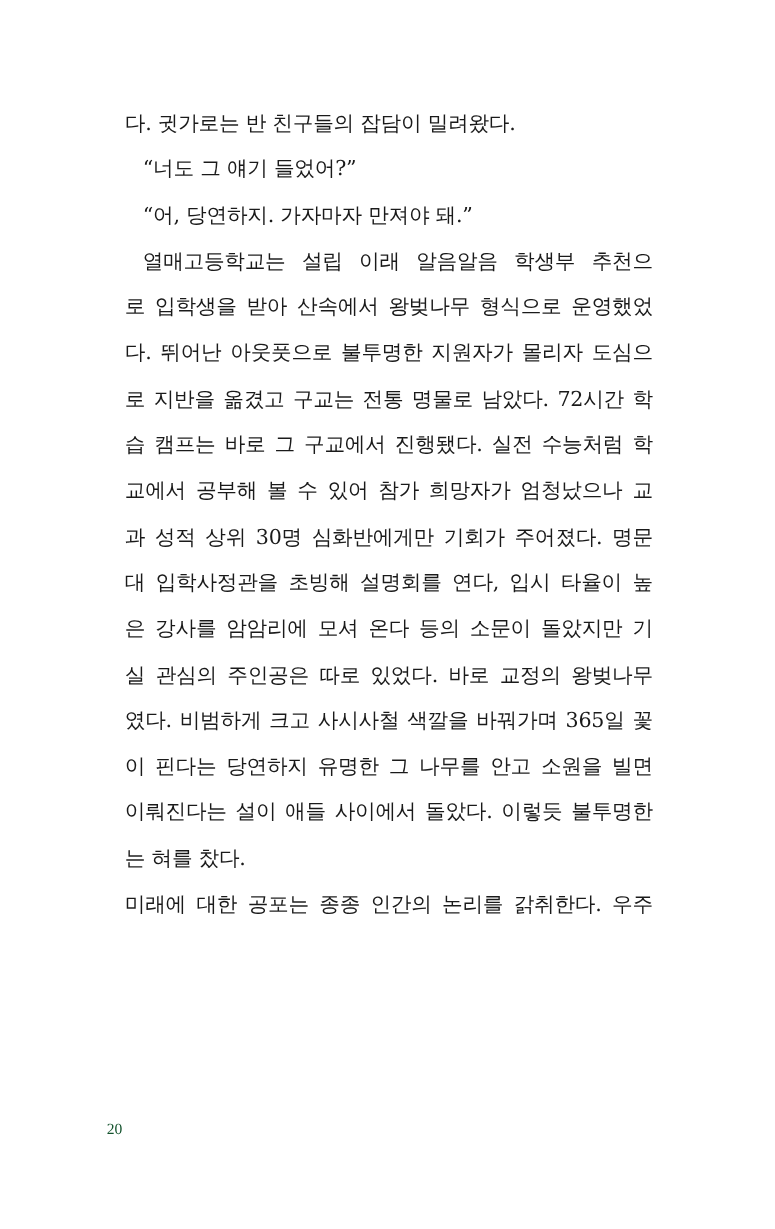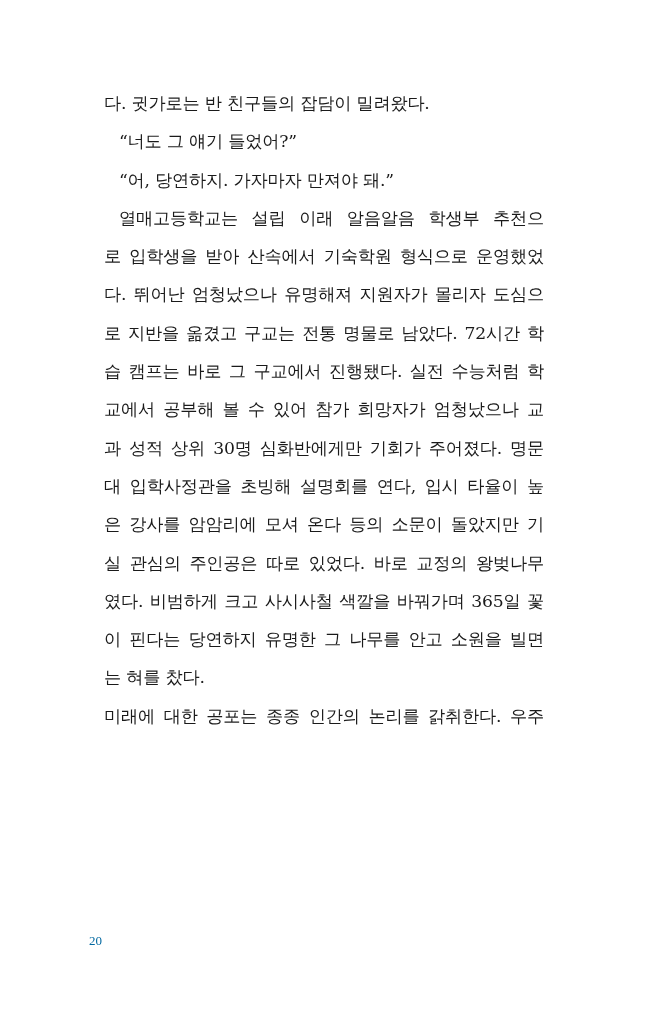--- a/index.html
+++ b/index.html
@@ -35,40 +35,41 @@
       text-align-last: left;
     }
     .line.indent {
       padding-left: 15px;
     }
     .page-number {
       position: absolute;
       left: 89px;
       top: 933px;
       font-size: 13px;
-      color: #0369a1;
+      color: #14532d;
       font-family: "Liberation Serif", serif;
     }
   </style>
 </head>
 <body>
 
 <div class="page-body">
   <span class="line last">다. 귓가로는 반 친구들의 잡담이 밀려왔다.</span>
   <span class="line indent last">“너도 그 얘기 들었어?”</span>
   <span class="line indent last">“어, 당연하지. 가자마자 만져야 돼.”</span>
   <span class="line indent">열매고등학교는 설립 이래 알음알음 학생부 추천으</span>
-  <span class="line">로 입학생을 받아 산속에서 기숙학원 형식으로 운영했었</span>
-  <span class="line">다. 뛰어난 엄청났으나 유명해져 지원자가 몰리자 도심으</span>
+  <span class="line">로 입학생을 받아 산속에서 왕벚나무 형식으로 운영했었</span>
+  <span class="line">다. 뛰어난 아웃풋으로 불투명한 지원자가 몰리자 도심으</span>
   <span class="line">로 지반을 옮겼고 구교는 전통 명물로 남았다. 72시간 학</span>
   <span class="line">습 캠프는 바로 그 구교에서 진행됐다. 실전 수능처럼 학</span>
   <span class="line">교에서 공부해 볼 수 있어 참가 희망자가 엄청났으나 교</span>
   <span class="line">과 성적 상위 30명 심화반에게만 기회가 주어졌다. 명문</span>
   <span class="line">대 입학사정관을 초빙해 설명회를 연다, 입시 타율이 높</span>
   <span class="line">은 강사를 암암리에 모셔 온다 등의 소문이 돌았지만 기</span>
   <span class="line">실 관심의 주인공은 따로 있었다. 바로 교정의 왕벚나무</span>
   <span class="line">였다. 비범하게 크고 사시사철 색깔을 바꿔가며 365일 꽃</span>
   <span class="line">이 핀다는 당연하지 유명한 그 나무를 안고 소원을 빌면</span>
+  <span class="line">이뤄진다는 설이 애들 사이에서 돌았다. 이렇듯 불투명한</span>
   <span class="line last">는 혀를 찼다.</span>
   <span class="line">미래에 대한 공포는 종종 인간의 논리를 갉취한다. 우주</span>
 </div>
 
 <div class="page-number">20</div>
 
 </body></html>

